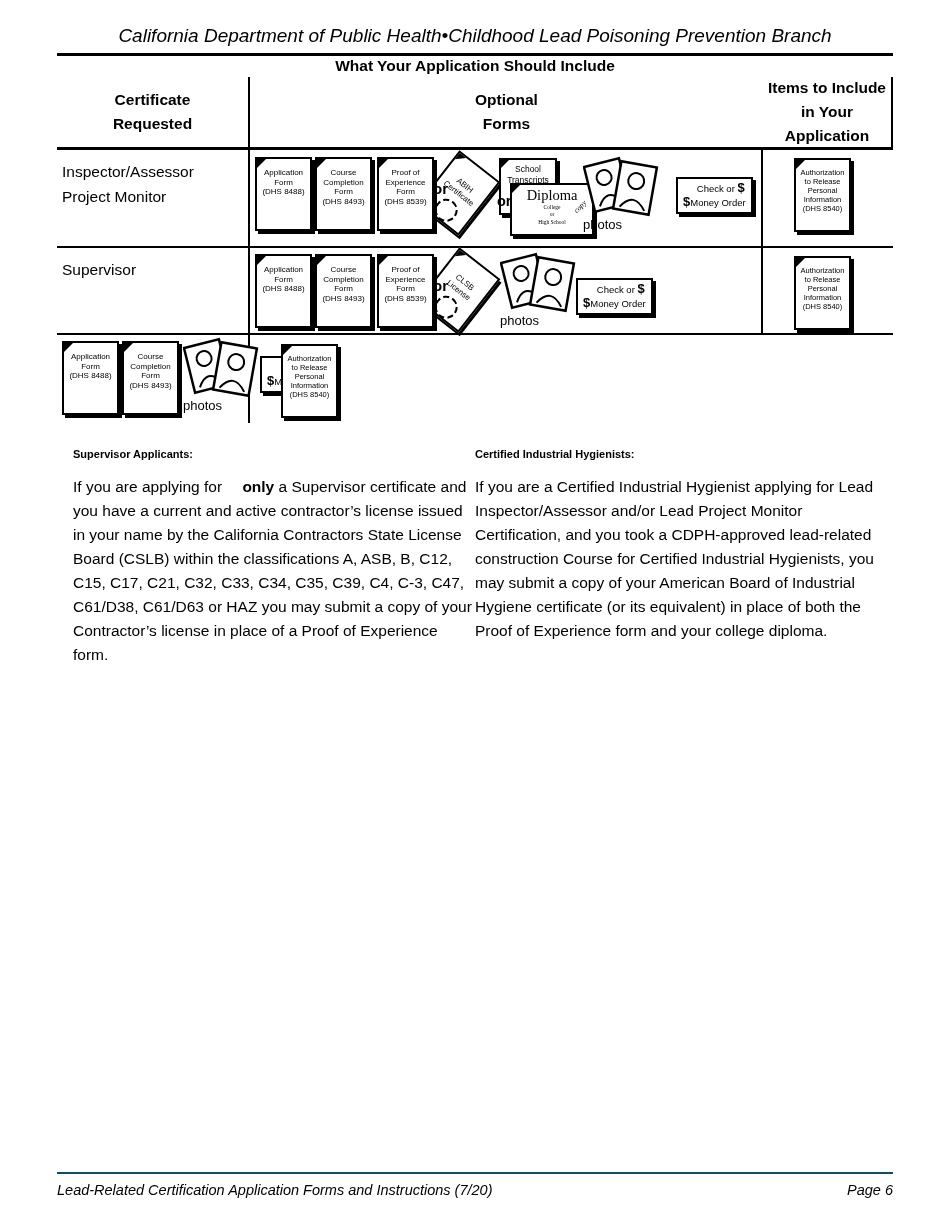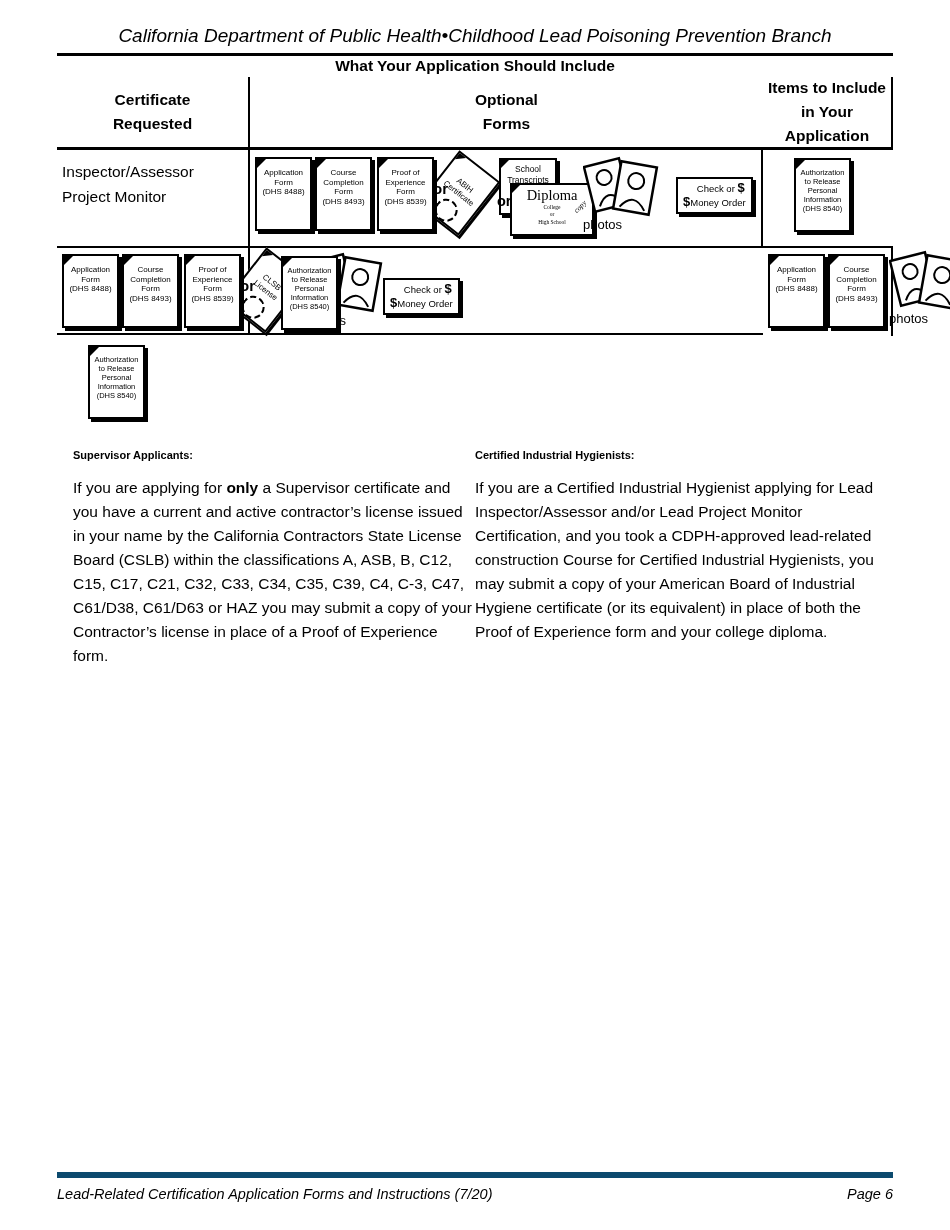--- a/index.html
+++ b/index.html
@@ -65,23 +65,23 @@
   .check .l2{text-align:left;}
   .ds{font-size:13px;font-weight:bold;line-height:1;}
 
   
   .sections{display:flex;margin:25px 57px 0;}
   .sec{width:402px;}
   .sec.s1{margin-left:16px;}
   .sec.s2{width:404px;}
   .sec h3{margin:0 0 15px;font-size:11px;}
   .sec p{margin:0;font-size:15.5px;line-height:24px;}
-  .bold-underline{font-weight:bold;}
-
-  .footer{position:absolute;left:57px;right:57px;top:1172px;border-top:6px solid #0c4a6e;
+  .bold-underline{font-weight:bold;margin-left:16px;}
+
+  .footer{position:absolute;left:57px;right:57px;top:1172px;border-top:2px solid #0c4a6e;
        padding-top:8px;display:flex;justify-content:space-between;
        font-style:italic;font-size:14.5px;}
 </style>
 </head>
 <body>
 
 <div class="page">
 
   <div class="doc-header">California Department of Public Health•Childhood Lead Poisoning Prevention Branch</div>
   <div class="top-rule"></div>
@@ -151,20 +151,23 @@
     </div>
     <div class="td r1 bb">
       <div class="doc auth" style="left:31px;top:8px">Authorization
 to Release
 Personal
 Information
 (DHS 8540)</div>
     </div>
 
     <div class="td r2 br bb">
+      <div class="rowlabel">Supervisor</div>
+    </div>
+    <div class="td r2 br bb">
       <div class="doc" style="left:5px;top:6px">Application
 Form
 (DHS 8488)</div>
       <div class="doc" style="left:65px;top:6px">Course
 Completion
 Form
 (DHS 8493)</div>
       <div class="doc" style="left:127px;top:6px">Proof of
 Experience
 Form

